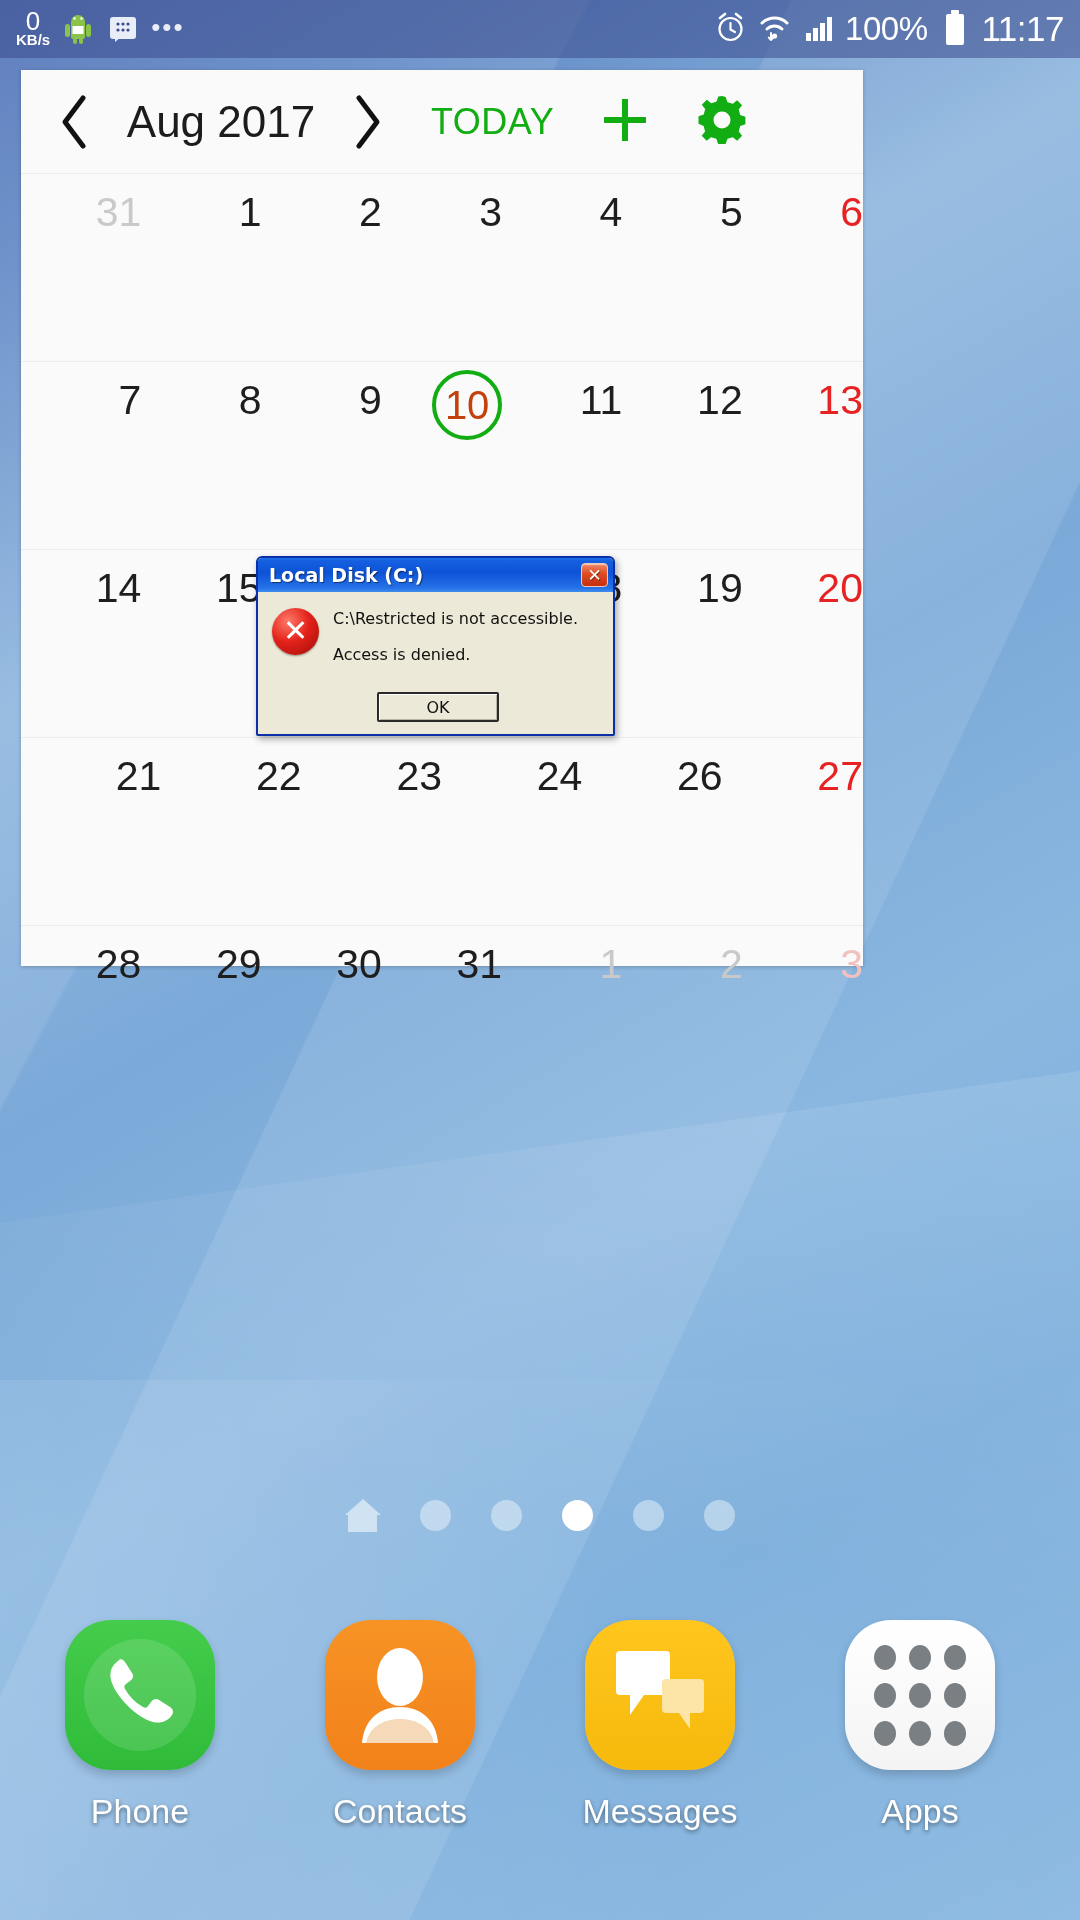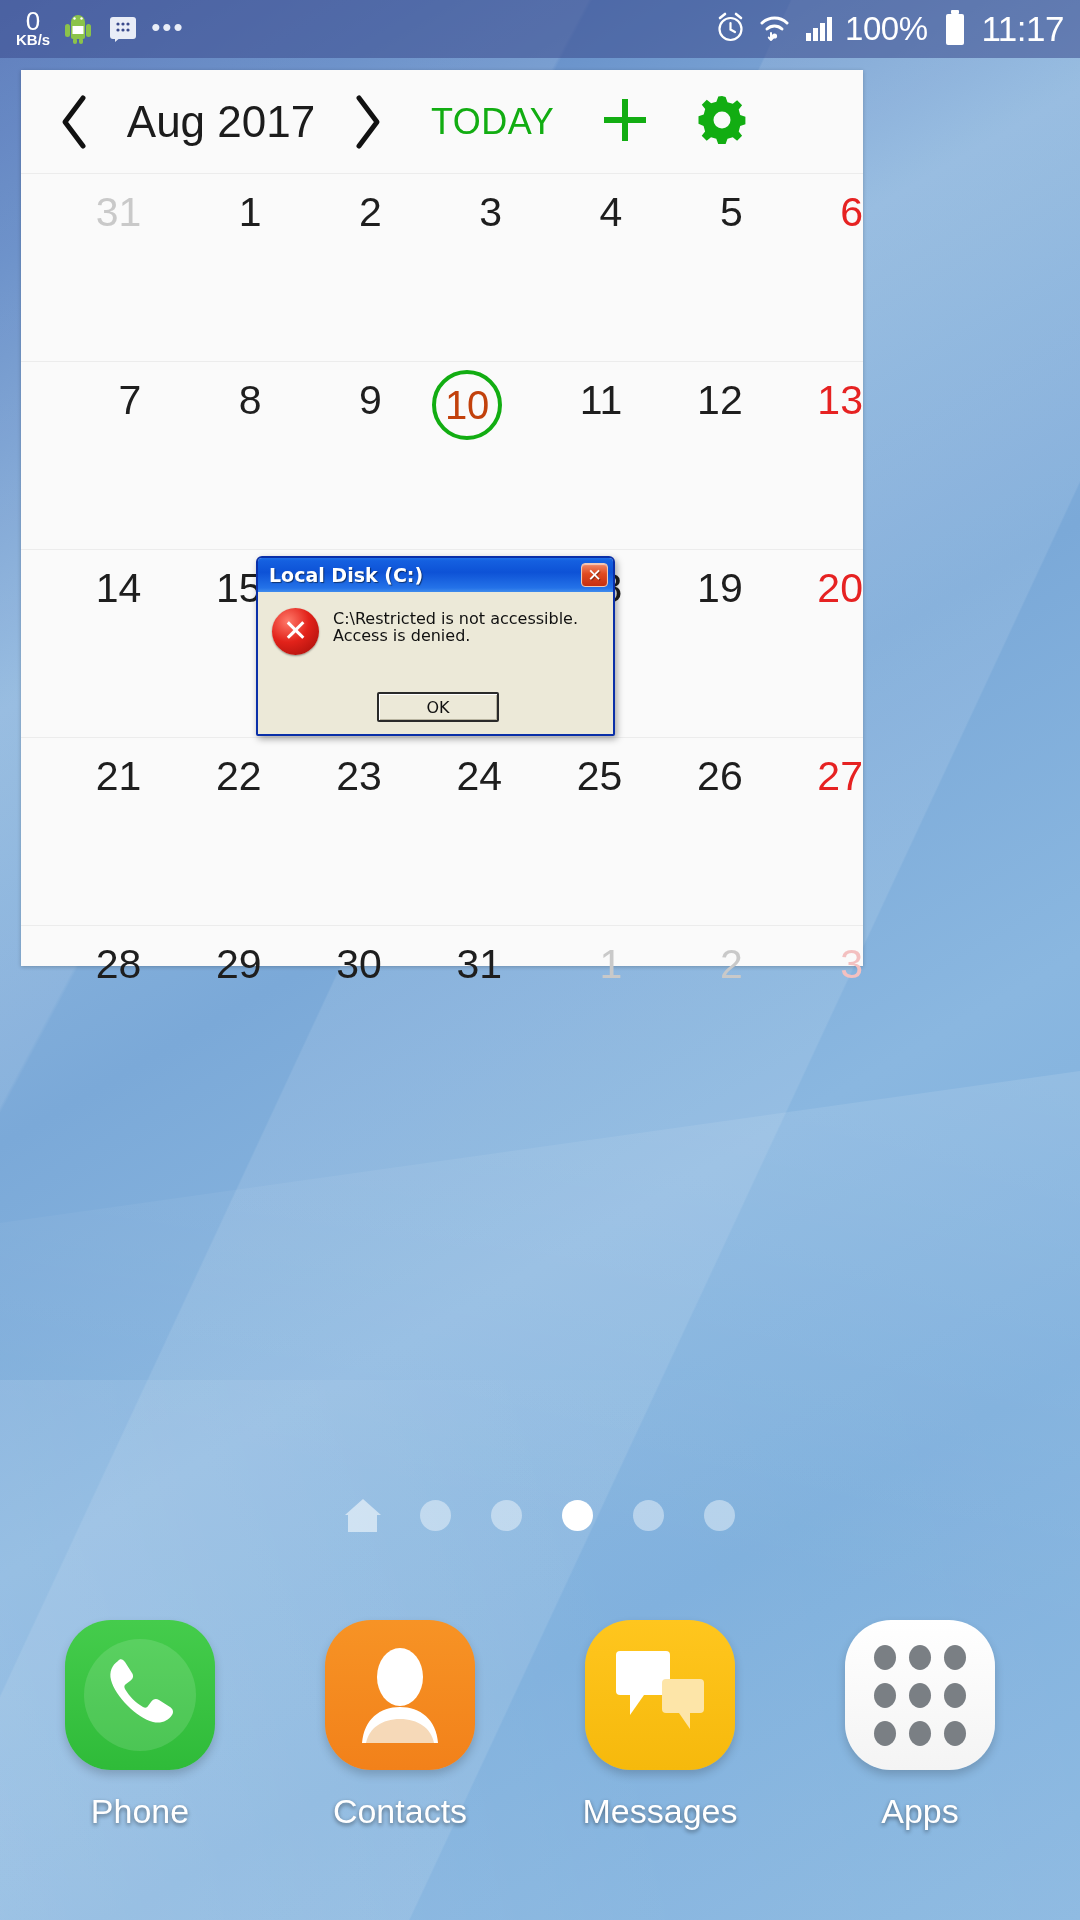--- a/index.html
+++ b/index.html
@@ -109,21 +109,21 @@
   #xp-body { padding:16px 14px 0 14px; display:flex; gap:14px; }
   #xp-error-icon {
     width:47px; height:47px; border-radius:50%; flex:0 0 auto;
     background:radial-gradient(circle at 34% 28%, #ff7a6a 0%, #e2221a 46%, #9f0d08 100%);
     display:flex; align-items:center; justify-content:center;
     box-shadow:0 1px 2px rgba(0,0,0,0.4);
   }
   #xp-error-icon .x { color:#fff; font-size:30px; font-weight:bold; line-height:1; margin-top:-2px; }
   #xp-messages { padding-top:3px; }
   .xp-msg { font-size:16px; color:#101010; line-height:1.05; }
-  .xp-msg.second { }
+  .xp-msg.second { margin-top:19px; }
   #xp-ok {
     position:absolute; left:119px; top:134px; width:122px; height:30px;
     background:#ece9d8; border:2px solid #2a2a2a; border-radius:2px;
     font-size:16px; color:#111; font-family:"DejaVu Sans", sans-serif;
     display:flex; align-items:center; justify-content:center; cursor:pointer;
     box-shadow:inset 1px 1px 0 #fff, inset -1px -1px 0 #b8b4a0;
   }
 
   
   #page-indicators {
@@ -342,23 +342,20 @@
         <div class="date-cell">
           <div class="date-num">22</div>
         </div>
         <div class="date-cell">
           <div class="date-num">23</div>
         </div>
         <div class="date-cell">
           <div class="date-num">24</div>
         </div>
         <div class="date-cell">
-          <div class="date-num">25</div>
-        </div>
-        <div class="date-cell">
           <div class="date-num">26</div>
         </div>
         <div class="date-cell">
           <div class="date-num sun">27</div>
         </div>
       </div>
       <div class="date-row">
         <div class="date-cell">
           <div class="date-num">28</div>
         </div>

